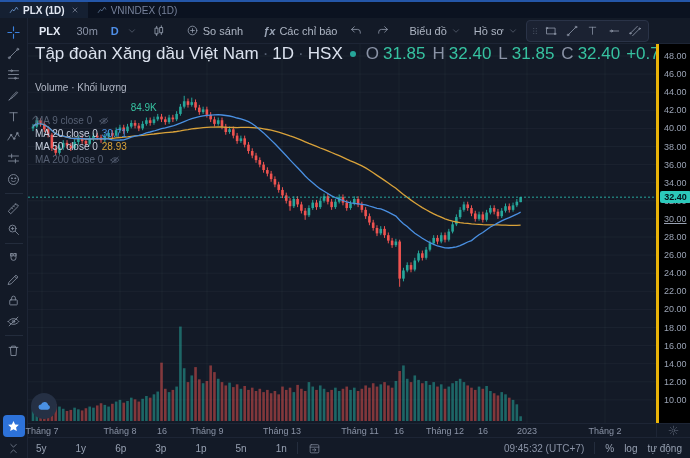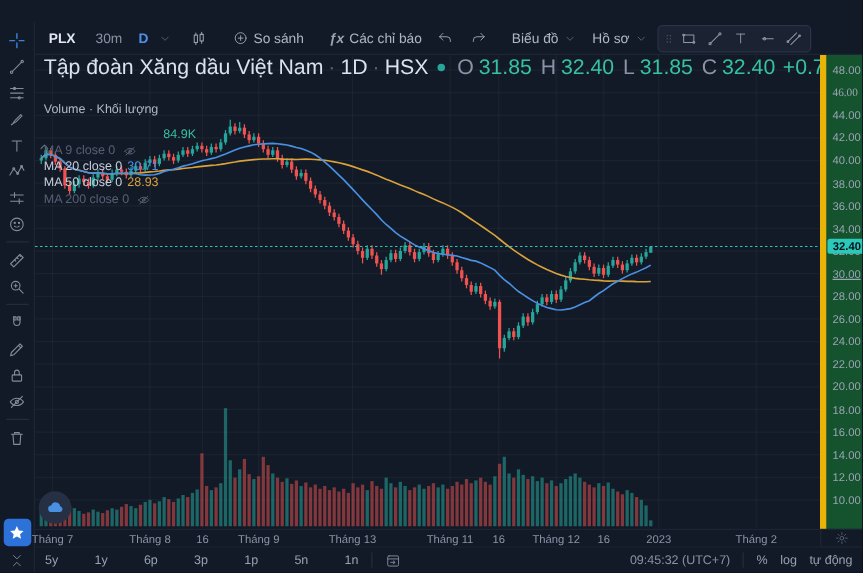--- a/index.html
+++ b/index.html
@@ -62,21 +62,21 @@
   .lvolv{ color:#36c2a0;margin-top:40px; }
   .ldim{ color:#566073; }
   .lma{ color:#c6cedd; }
   .lma20v{ color:#4a90e2; }
   .lma50v{ color:#d9a23a; }
   .leye{ display:flex; color:#566073; margin-left:2px; }
   .lcollapse{ position:absolute; left:2px; top:68px; color:#6b7689; display:flex; }
   .cloudbtn{ position:absolute; left:3px; top:349px; width:26px; height:26px; border-radius:50%;
     background:#253044; display:flex; align-items:center; justify-content:center; z-index:4; }
   
-  .paxis{ grid-column:3; grid-row:3; position:relative; background:#14532d; border-left:5px solid #eab308;
+  .paxis{ grid-column:3; grid-row:3; position:relative; background:#000000; border-left:3px solid #eab308;
     font-size:9px; color:#9aa3b4; }
   .pl{ position:absolute; left:5px; }
   .plabel{ position:absolute; left:1px; width:31px; text-align:center; background:#2cc9bb; color:#04131a;
     font-size:9px; font-weight:bold; border-radius:2px; padding:1px 0; }
   
   .taxis{ grid-column:2; grid-row:4; position:relative; background:#131a27; border-top:1px solid #1d2535;
     font-size:9px; color:#8a93a6; }
   .tl{ position:absolute; top:2px; transform:translateX(-50%); white-space:nowrap; }
   .corner{ grid-column:3; grid-row:4; background:#131a27; border-top:1px solid #1d2535; border-left:1px solid #1d2535;
     display:flex; align-items:center; justify-content:center; color:#6e7889; }
@@ -88,20 +88,43 @@
   .bdiv{ width:1px; height:12px; background:#242d3d; margin:0 10px; }
   .gotodate{ display:flex; color:#828b9c; }
   .bright{ margin-left:auto; display:flex; align-items:center; gap:10px; }
   .clock{ color:#8a93a6; }
 </style>
 </head>
 <body>
 
 <div class="app">
 
+  <div class="tabbar" id="tabbar">
+      <div class="tab active">
+        <span class="ticon">
+          <svg width="10" height="10" viewBox="0 0 24 24" fill="none" stroke="currentColor" stroke-width="2" stroke-linecap="round" stroke-linejoin="round">
+            <path d="M3 18l5-7 4 3 6-9 3 5"></path>
+          </svg>
+        </span>
+        <span>PLX (1D)</span>
+        <span class="closex">
+          <svg width="8" height="8" viewBox="0 0 24 24" fill="none" stroke="currentColor" stroke-width="2" stroke-linecap="round" stroke-linejoin="round">
+            <path d="M6 6l12 12M18 6L6 18"></path>
+          </svg>
+        </span>
+      </div>
+      <div class="tab">
+        <span class="ticon">
+          <svg width="10" height="10" viewBox="0 0 24 24" fill="none" stroke="currentColor" stroke-width="2" stroke-linecap="round" stroke-linejoin="round">
+            <path d="M3 18l5-7 4 3 6-9 3 5"></path>
+          </svg>
+        </span>
+        <span>VNINDEX (1D)</span>
+      </div>
+    </div>
 
   <div class="toolbar">
     <span class="tbtn sym">PLX</span>
     <span class="tbtn int-sec">30m</span>
     <span class="tbtn int-act">D</span>
     <span class="chev" id="ic-chev1">
         <svg width="10" height="10" viewBox="0 0 24 24" fill="none" stroke="currentColor" stroke-width="1.4" stroke-linecap="round" stroke-linejoin="round">
           <path d="M6 9l6 6 6-6"></path>
         </svg>
       </span>
@@ -806,21 +829,21 @@
         <line x1="492.61999999999995" y1="153.18000000000004" x2="492.61999999999995" y2="158.1575" stroke="#26a69a" stroke-width="1"></line>
         <rect x="491.31999999999994" y="153.18000000000004" width="2.6" height="4.977499999999964" fill="#26a69a"></rect>
         <polyline points="5.0,82.6 8.8,79.4 12.6,79.6 16.3,81.0 20.1,83.0 23.9,86.5 27.7,89.7 31.5,91.4 35.2,92.2 39.0,93.2 42.8,94.2 46.6,94.5 50.4,94.5 54.1,94.7 57.9,95.0 61.7,95.0 65.5,94.8 69.3,94.7 73.0,94.8 76.8,94.7 80.6,94.4 84.4,94.3 88.2,93.9 91.9,93.5 95.7,93.2 99.5,92.8 103.3,92.3 107.1,91.9 110.8,91.7 114.6,91.3 118.4,90.8 122.2,90.4 126.0,90.0 129.7,89.5 133.5,89.1 137.3,88.7 141.1,88.3 144.9,88.0 148.6,87.5 152.4,86.9 156.2,86.2 160.0,85.6 163.8,84.9 167.5,84.5 171.3,84.1 175.1,83.7 178.9,83.4 182.7,83.2 186.4,83.2 190.2,83.0 194.0,83.0 197.8,83.3 201.6,83.4 205.3,83.5 209.1,83.6 212.9,83.4 216.7,83.3 220.5,83.4 224.2,83.6 228.0,83.9 231.8,84.2 235.6,84.8 239.4,85.5 243.1,86.2 246.9,87.1 250.7,88.1 254.5,89.3 258.3,90.6 262.0,91.9 265.8,93.1 269.6,94.6 273.4,96.1 277.2,97.8 280.9,99.4 284.7,100.8 288.5,102.4 292.3,104.0 296.1,105.4 299.8,106.8 303.6,108.5 307.4,110.1 311.2,111.6 315.0,113.3 318.7,115.1 322.5,116.8 326.3,118.3 330.1,120.1 333.9,121.9 337.6,123.9 341.4,126.2 345.2,128.8 349.0,131.4 352.8,133.9 356.5,136.4 360.3,139.0 364.1,141.7 367.9,144.3 371.7,147.4 375.4,150.4 379.2,153.3 383.0,156.1 386.8,158.7 390.6,161.2 394.3,163.6 398.1,165.8 401.9,167.9 405.7,169.8 409.5,171.6 413.2,173.2 417.0,174.8 420.8,176.1 424.6,177.2 428.4,178.0 432.1,178.7 435.9,179.1 439.7,179.4 443.5,179.8 447.3,180.1 451.0,180.3 454.8,180.7 458.6,180.9 462.4,180.8 466.2,180.8 469.9,180.9 473.7,181.1 477.5,181.1 481.3,181.3 485.1,181.4 488.8,181.4 492.6,181.2" fill="none" stroke="#d9a23a" stroke-width="1.3"></polyline>
         <polyline points="5.0,82.6 8.8,79.4 12.6,79.6 16.3,81.0 20.1,83.0 23.9,86.5 27.7,89.7 31.5,91.4 35.2,92.2 39.0,93.2 42.8,94.2 46.6,94.5 50.4,94.5 54.1,94.7 57.9,95.0 61.7,95.0 65.5,94.8 69.3,94.7 73.0,94.8 76.8,94.7 80.6,95.0 84.4,95.8 88.2,96.1 91.9,96.0 95.7,95.8 99.5,94.7 103.3,93.2 107.1,92.1 110.8,91.4 114.6,90.3 118.4,88.9 122.2,88.0 126.0,87.0 129.7,85.8 133.5,84.6 137.3,83.8 141.1,82.9 144.9,82.0 148.6,80.6 152.4,79.2 156.2,77.6 160.0,76.0 163.8,74.6 167.5,73.6 171.3,72.7 175.1,71.8 178.9,71.4 182.7,71.1 186.4,70.9 190.2,70.7 194.0,71.0 197.8,71.5 201.6,72.0 205.3,72.9 209.1,74.0 212.9,74.8 216.7,76.2 220.5,77.7 224.2,79.8 228.0,82.5 231.8,85.7 235.6,88.9 239.4,92.5 243.1,96.1 246.9,99.7 250.7,103.7 254.5,107.7 258.3,111.8 262.0,115.9 265.8,119.9 269.6,123.8 273.4,127.7 277.2,132.0 280.9,135.6 284.7,138.7 288.5,142.1 292.3,144.9 296.1,147.2 299.8,149.5 303.6,151.9 307.4,153.7 311.2,155.1 315.0,156.5 318.7,158.0 322.5,158.9 326.3,159.4 330.1,159.8 333.9,160.3 337.6,160.8 341.4,162.0 345.2,163.1 349.0,164.3 352.8,164.9 356.5,166.3 360.3,168.2 364.1,170.1 367.9,172.1 371.7,176.3 375.4,179.7 379.2,182.6 383.0,186.0 386.8,189.2 390.6,191.7 394.3,194.2 398.1,196.5 401.9,198.7 405.7,200.4 409.5,202.0 413.2,202.9 417.0,203.8 420.8,204.0 424.6,203.5 428.4,202.9 432.1,201.6 435.9,199.8 439.7,198.0 443.5,196.6 447.3,193.6 451.0,190.8 454.8,188.5 458.6,185.7 462.4,183.0 466.2,181.0 469.9,178.9 473.7,176.9 477.5,175.1 481.3,173.7 485.1,171.9 488.8,170.2 492.6,168.1" fill="none" stroke="#4a90e2" stroke-width="1.3"></polyline>
         <line x1="0" y1="153.18000000000004" x2="628" y2="153.18000000000004" stroke="#2cc9bb" stroke-width="0.8" stroke-dasharray="2 2"></line>
       </svg>
     </div>
 
   <div class="paxis" id="paxis">
       <span class="pl" style="top: 7px;">48.00</span>
-      <span class="pl" style="top: 25.1px; font-family: Liberation Serif, serif;">46.00</span>
+      <span class="pl" style="top: 25.1px;">46.00</span>
       <span class="pl" style="top: 43.2px;">44.00</span>
       <span class="pl" style="top: 61.3px;">42.00</span>
       <span class="pl" style="top: 79.4px;">40.00</span>
       <span class="pl" style="top: 97.5px;">38.00</span>
       <span class="pl" style="top: 115.6px;">36.00</span>
       <span class="pl" style="top: 133.7px;">34.00</span>
       <span class="pl" style="top: 151.8px;">32.00</span>
       <span class="pl" style="top: 169.9px; text-decoration: underline;">30.00</span>
       <span class="pl" style="top: 188px;">28.00</span>
       <span class="pl" style="top: 206.1px;">26.00</span>

